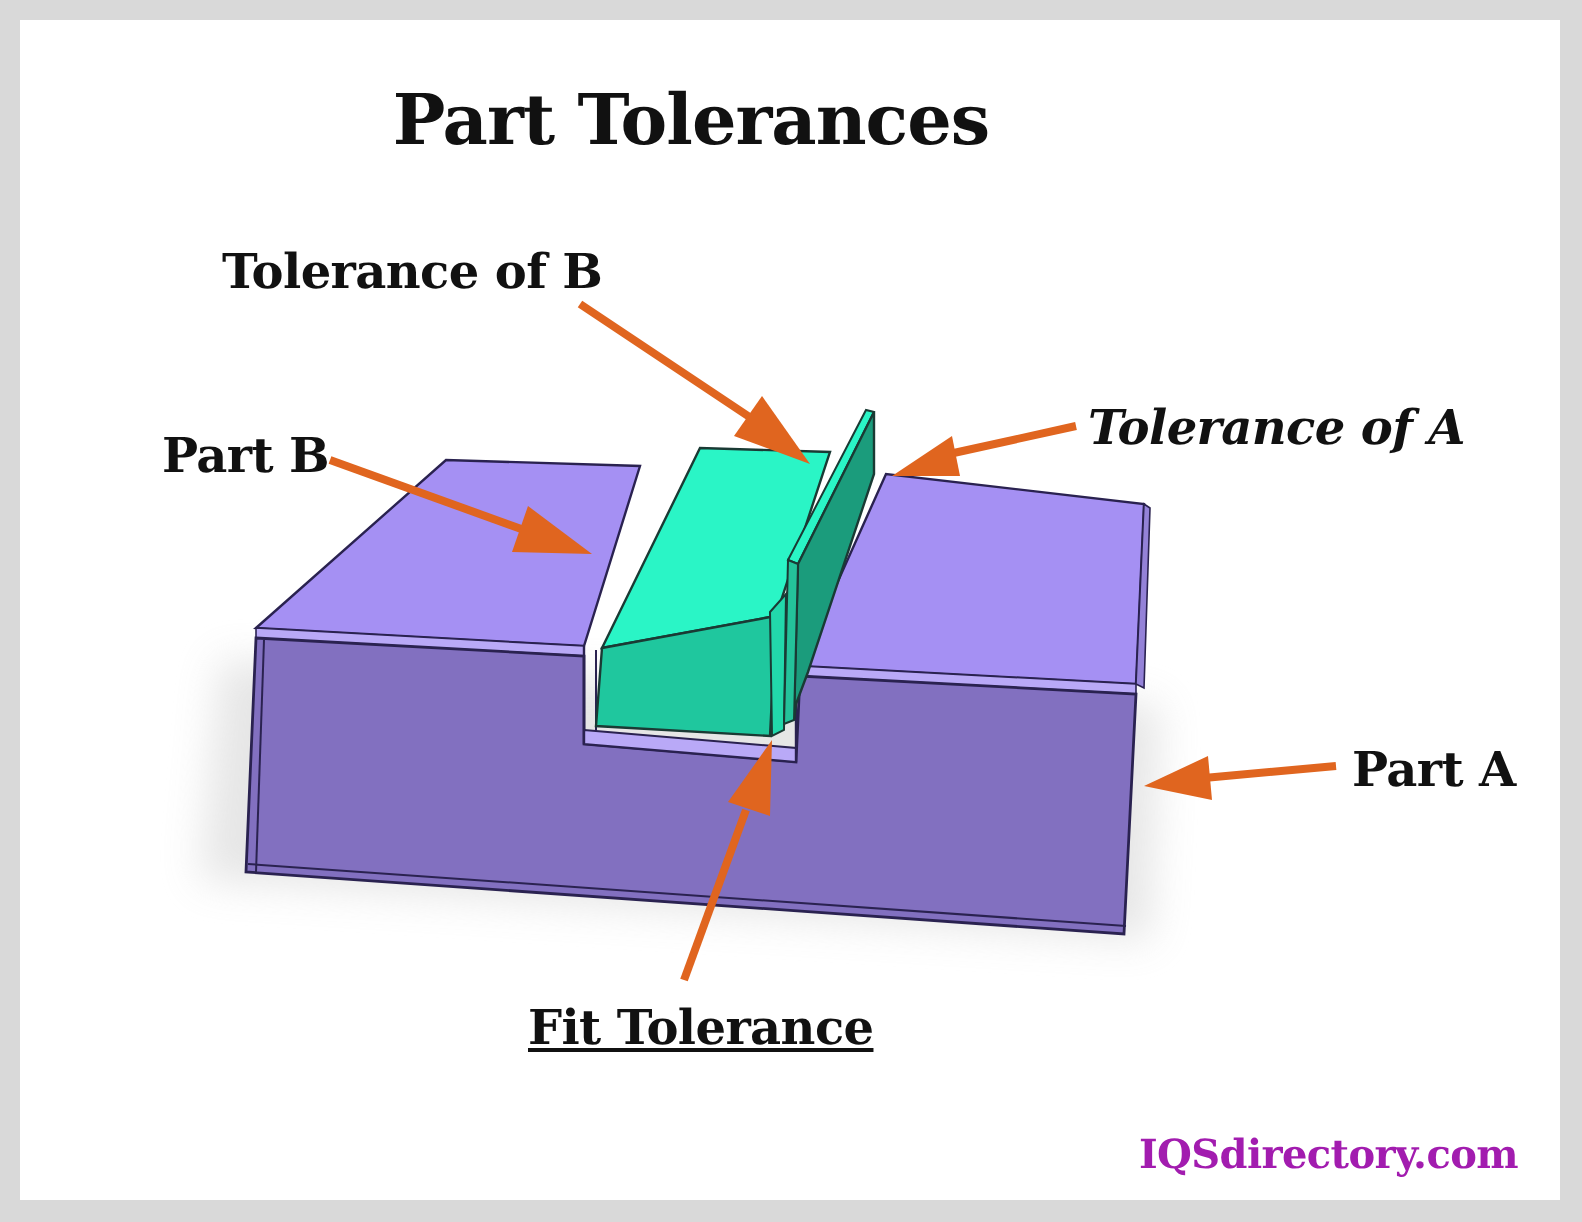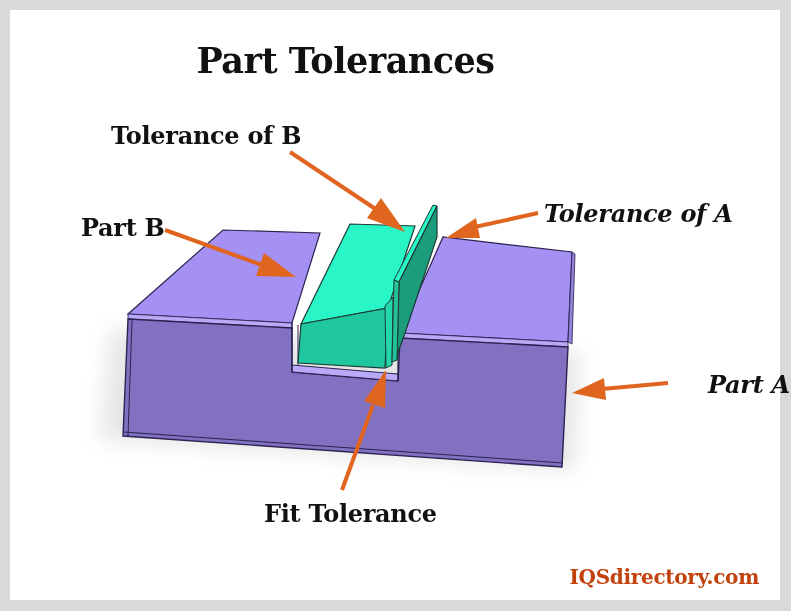--- a/index.html
+++ b/index.html
@@ -35,21 +35,21 @@
       color: #111111;
       white-space: nowrap;
       letter-spacing: -0.3px;
     }
     .watermark {
       position: absolute;
       right: 32px; top: 565px;
       font-family: "DejaVu Serif", serif;
       font-weight: bold;
       font-size: 20px;
-      color: #c2410c;
+      color: #a21caf;
       letter-spacing: -0.3px;
     }
     svg.diagram {
       position: absolute; left: 0; top: 0;
     }
   </style>
 </head>
 <body>
 
 <div class="panel"></div>
@@ -123,16 +123,16 @@
   </g>
   <g>
     <line x1="342" y1="490" x2="373" y2="405" stroke="#e0651f" stroke-width="4"></line>
     <polygon points="386,370 385,408 364,401" fill="#e0651f"></polygon>
   </g>
 </svg>
 
 <div class="label" style="left:111px; top:121px;">Tolerance of B</div>
 <div class="label" style="left:81px; top:213px;text-align:right;">Part B</div>
 <div class="label" style="left:544px; top:199px;font-style:italic;">Tolerance of A</div>
-<div class="label" style="left:708px; top:370px;font-style:italic;">Part A</div>
-<div class="label" style="left:264px; top:499px;">Fit Tolerance</div>
+<div class="label" style="left:676px; top:370px;">Part A</div>
+<div class="label" style="left:264px; top:499px;text-decoration:underline;">Fit Tolerance</div>
 
 <div class="watermark">IQSdirectory.com</div>
 
 </body></html>

